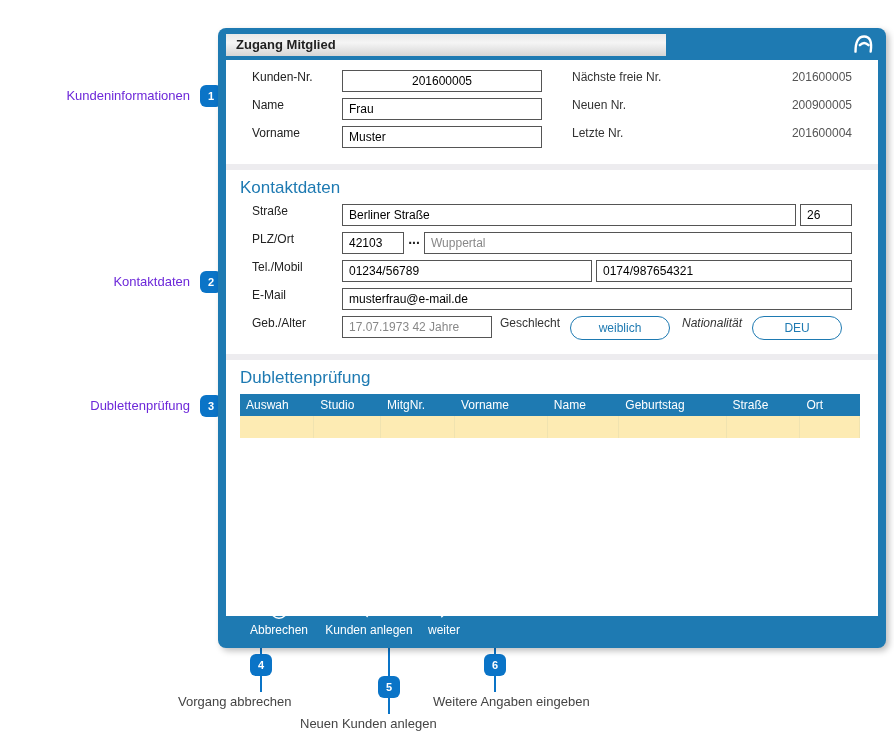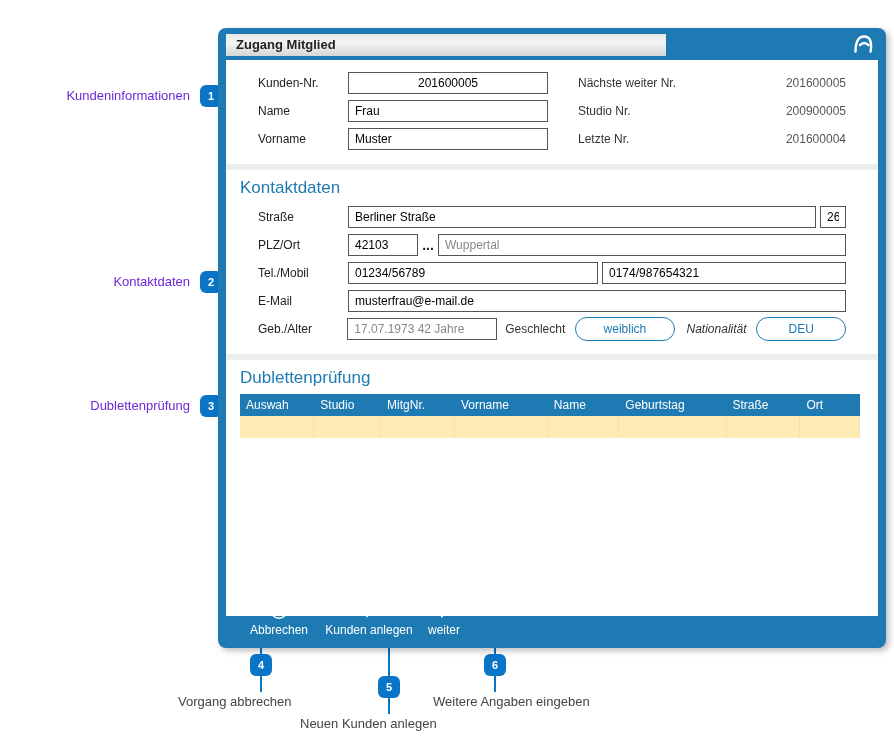--- a/index.html
+++ b/index.html
@@ -45,21 +45,21 @@
   }
 
   .section { padding: 8px 14px 10px 14px; }
   .section + .sep { height: 6px; background: #edecef; }
   .section-title {
     color: #1e7ab2;
     font-size: 17px;
     margin-bottom: 6px;
   }
 
-  .row { display: flex; align-items: center; height: 26px; margin: 2px 18px; }
+  .row { display: flex; height: 26px; margin: 2px 12px; }
   .lab { width: 90px; font-size: 12px; color: #222; }
   .statlab { width: 120px; font-size: 12px; color: #333; }
   .statval { width: 90px; font-size: 12px; color: #555; text-align: right; }
 
   input[type=text] {
     font-family: inherit;
     font-size: 12px;
     height: 22px;
     border: 1px solid #555;
     padding: 0 6px;
@@ -196,30 +196,30 @@
     </div>
 
     <div class="content" style="height:556px;">
 
       <div class="section">
 
         <div class="row">
           <div class="lab">Kunden-Nr.</div>
           <input type="text" class="center" style="width: 200px;" value="201600005">
           <div style="width:30px;"></div>
-          <div class="statlab">Nächste weiter Nr.</div>
+          <div class="statlab">Nächste freie Nr.</div>
           <div style="flex:1"></div>
           <div class="statval">201600005</div>
         </div>
 
         <div class="row">
           <div class="lab">Name</div>
           <input type="text" style="width: 200px;" value="Frau">
           <div style="width:30px;"></div>
-          <div class="statlab">Studio Nr.</div>
+          <div class="statlab">Neuen Nr.</div>
           <div style="flex:1"></div>
           <div class="statval">200900005</div>
         </div>
 
         <div class="row">
           <div class="lab">Vorname</div>
           <input type="text" style="width: 200px;" value="Muster">
           <div style="width:30px;"></div>
           <div class="statlab">Letzte Nr.</div>
           <div style="flex:1"></div>
@@ -229,26 +229,26 @@
 
       <div class="sep"></div>
 
       <div class="section">
         <div class="section-title">Kontaktdaten</div>
 
         <div class="row">
           <div class="lab">Straße</div>
           <input type="text" style="flex: 1 1 0%;" value="Berliner Straße">
           <div style="width:4px;"></div>
-          <input type="text" style="width: 26px;" value="26">
+          <input type="text" style="width: 52px;" value="26">
         </div>
 
         <div class="row">
           <div class="lab">PLZ/Ort</div>
-          <input type="text" style="width: 70px;" value="42103">
+          <input type="text" style="width: 62px;" value="42103">
           <button class="ellipsis-btn">...</button>
           <input type="text" class="ghost" style="flex: 1 1 0%;" value="Wuppertal">
         </div>
 
         <div class="row">
           <div class="lab">Tel./Mobil</div>
           <input type="text" style="width: 250px;" value="01234/56789">
           <div style="width:4px;"></div>
           <input type="text" style="flex: 1 1 0%;" value="0174/987654321">
         </div>

